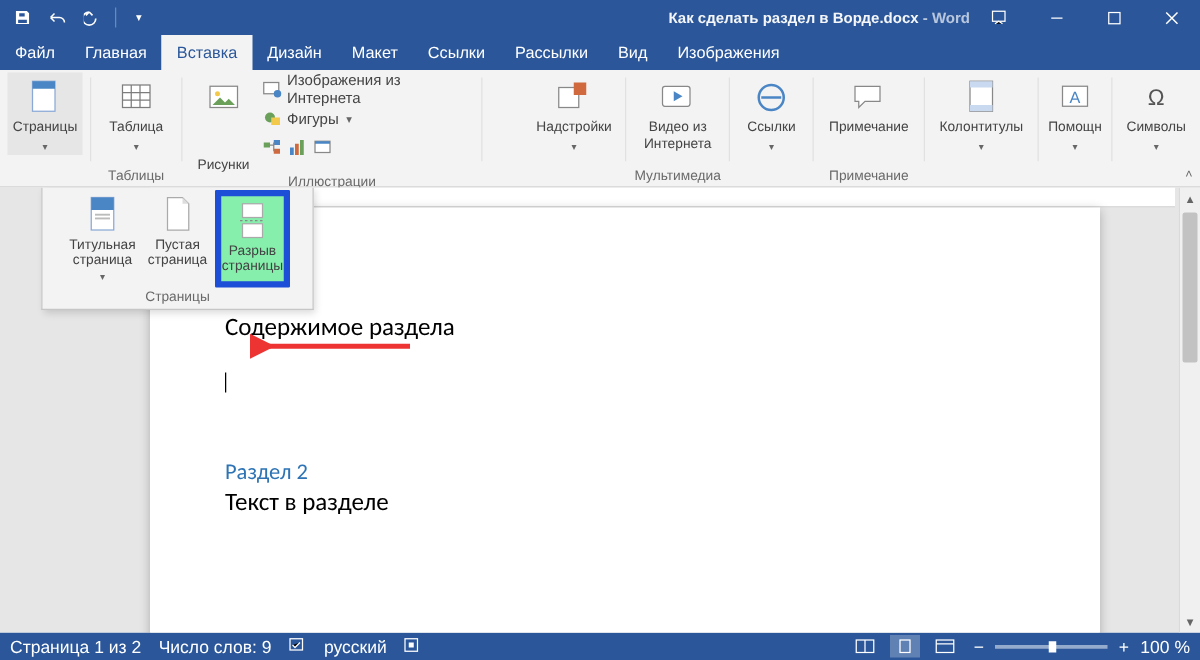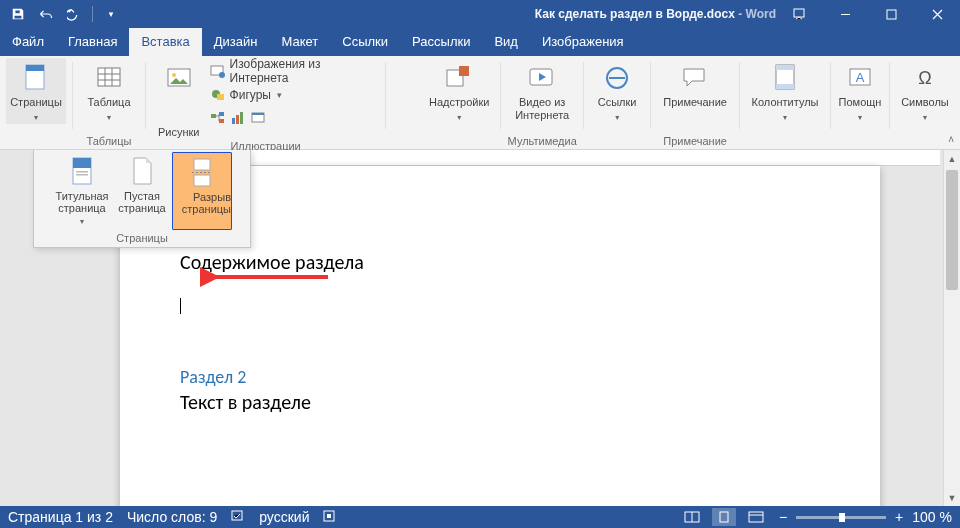--- a/index.html
+++ b/index.html
@@ -29,21 +29,21 @@
   .bigbtn .ico { width: 32px; height: 32px; display: flex; align-items: center; justify-content: center; }
   .bigbtn .arw { font-size: 8px; color: #666; }
   .smallrow { display: flex; align-items: center; gap: 4px; font-size: 12px; color: #444; height: 22px; padding: 0 4px; }
   .smallrow .ico16 { width: 16px; height: 16px; display:flex; align-items:center; justify-content:center; }
   .illus-col { display:flex; flex-direction: column; gap: 2px; padding-top:2px; }
   .stackedicons { display: flex; align-items: center; gap: 4px; padding: 2px 4px; }
 
   .dropdown { position: absolute; top: 0; left: 13px; width: 218px; background: #f3f3f3; border: 1px solid #c6c6c6; border-top: none; padding-top: 2px; box-shadow: 2px 2px 6px rgba(0,0,0,0.15); z-index: 20; margin-left: 20px; }
   .dropdown .row { display: flex; justify-content: center; }
   .ddbtn { display: flex; flex-direction: column; align-items: center; width: 60px; padding: 4px 0 2px 0; font-size: 11px; color: #444; line-height: 12px; text-align: center; gap: 2px; }
-  .ddbtn.high { background: #fdba74; border: 1px solid #1d4ed8; border-radius: 1px; text-align: right; }
+  .ddbtn.high { background: #86efac; border: 5px solid #1d4ed8; border-radius: 1px; }
   .ddbtn .ico { width: 32px; height: 32px; display:flex; align-items:center; justify-content:center; }
   .dropdown .ddlabel { text-align: center; font-size: 11px; color: #6a6a6a; padding: 2px 0 3px 0; }
 
   .workspace { position: relative; height: calc(528px - 28px - 28px - 94px - 22px); background: #e6e6e6; overflow: hidden; }
   .ruler-top { position: absolute; top: 0; left: 120px; right: 20px; height: 16px; background: #fff; border-bottom: 1px solid #d0d0d0; }
   .page { position: absolute; top: 16px; left: 120px; width: 760px; height: 600px; background: #fff; box-shadow: 0 2px 8px rgba(0,0,0,0.25); padding: 60px 60px 0 60px; }
   .heading { color: #2e74b5; font-size: 18px; font-family: Calibri, sans-serif; margin-bottom: 2px; }
   .bodytext { color: #000; font-size: 20px; font-family: Calibri, sans-serif; margin-bottom: 16px; }
   .cursor { display:inline-block; width:1px; height:16px; background:#000; vertical-align: text-bottom; }
   .arrow { position: absolute; top: 114px; left: 200px; z-index: 30; }

